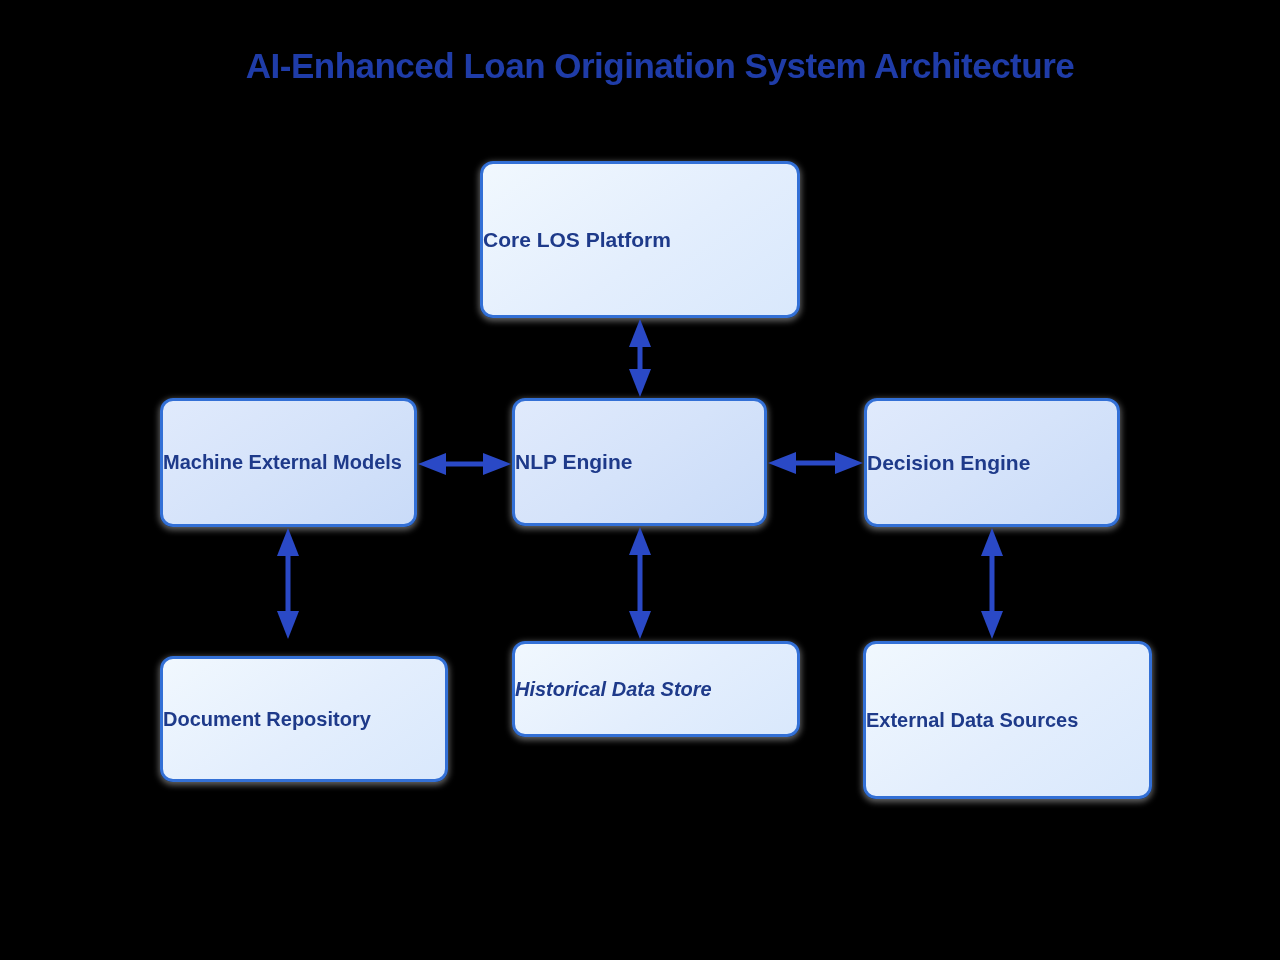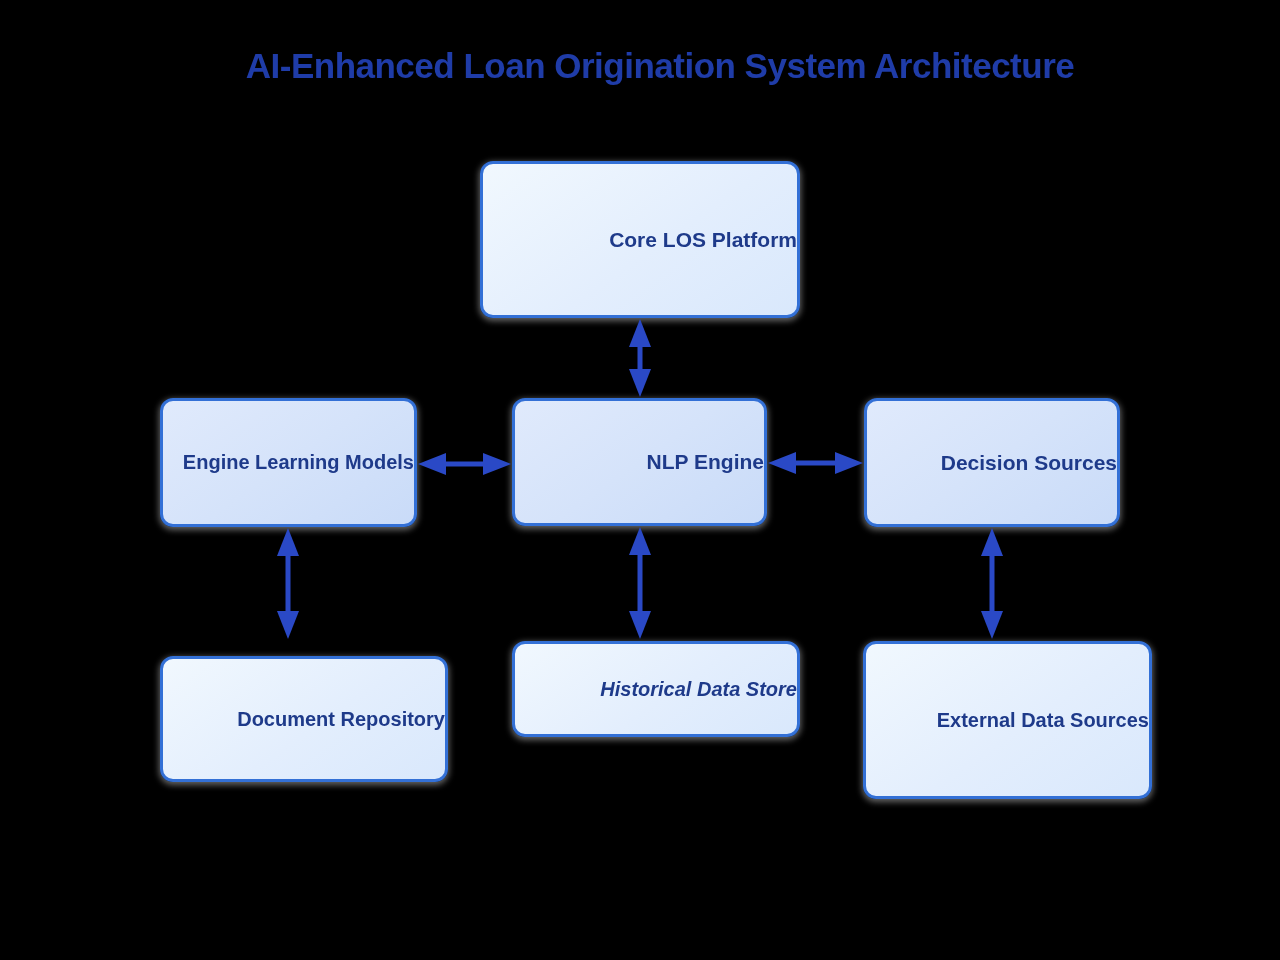--- a/index.html
+++ b/index.html
@@ -28,21 +28,21 @@
     white-space: nowrap;
     margin-left: 20px;
   }
   .node {
     position: absolute;
     box-sizing: border-box;
     border: 3px solid #3370d6;
     border-radius: 13px;
     display: flex;
     align-items: center;
-    justify-content: flex-end;
+    justify-content: flex-start;
     box-shadow: 0 2px 6px 1px rgba(120,120,120,0.85);
   }
   .node .label {
     font-size: 20px;
     font-weight: bold;
     color: #1e3a8a;
     white-space: nowrap;
     text-align: center;
   }
   .fill-light {
@@ -70,29 +70,29 @@
 
 <div class="stage">
 
   <div class="diagram-title">AI-Enhanced Loan Origination System Architecture</div>
 
   <div class="node fill-light" style="left:480px; top:161px; width:320px; height:157px;">
     <span class="label" style="font-size:21px;">Core LOS Platform</span>
   </div>
 
   <div class="node fill-mid" style="left:160px; top:398px; width:257px; height:129px;">
-    <span class="label">Engine Learning Models</span>
+    <span class="label">Machine External Models</span>
   </div>
 
   <div class="node fill-mid" style="left:512px; top:398px; width:255px; height:128px;">
     <span class="label" style="font-size:21px;">NLP Engine</span>
   </div>
 
   <div class="node fill-mid" style="left:864px; top:398px; width:256px; height:129px;">
-    <span class="label" style="font-size:21px;">Decision Sources</span>
+    <span class="label" style="font-size:21px;">Decision Engine</span>
   </div>
 
   <div class="node fill-light" style="left:160px; top:656px; width:288px; height:126px;">
     <span class="label">Document Repository</span>
   </div>
 
   <div class="node fill-light" style="left:512px; top:641px; width:288px; height:96px;font-style:italic;">
     <span class="label">Historical Data Store</span>
   </div>
 

